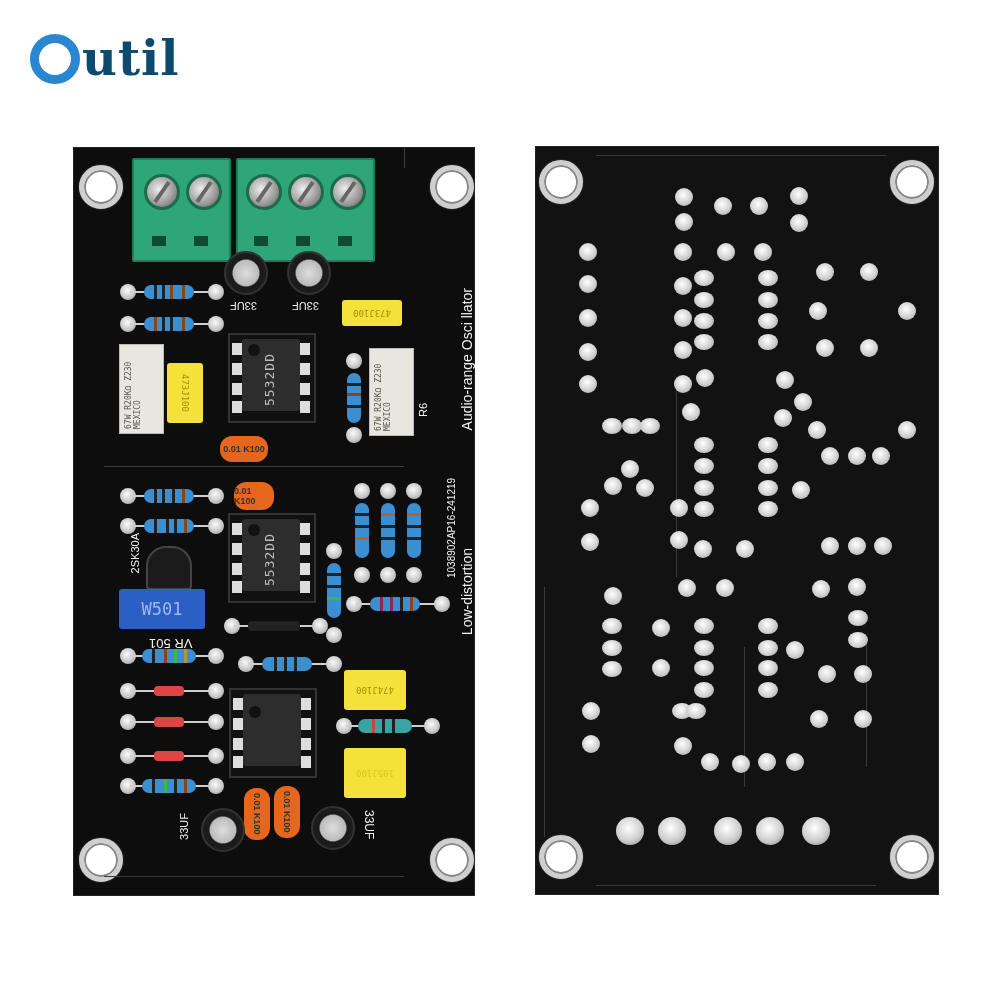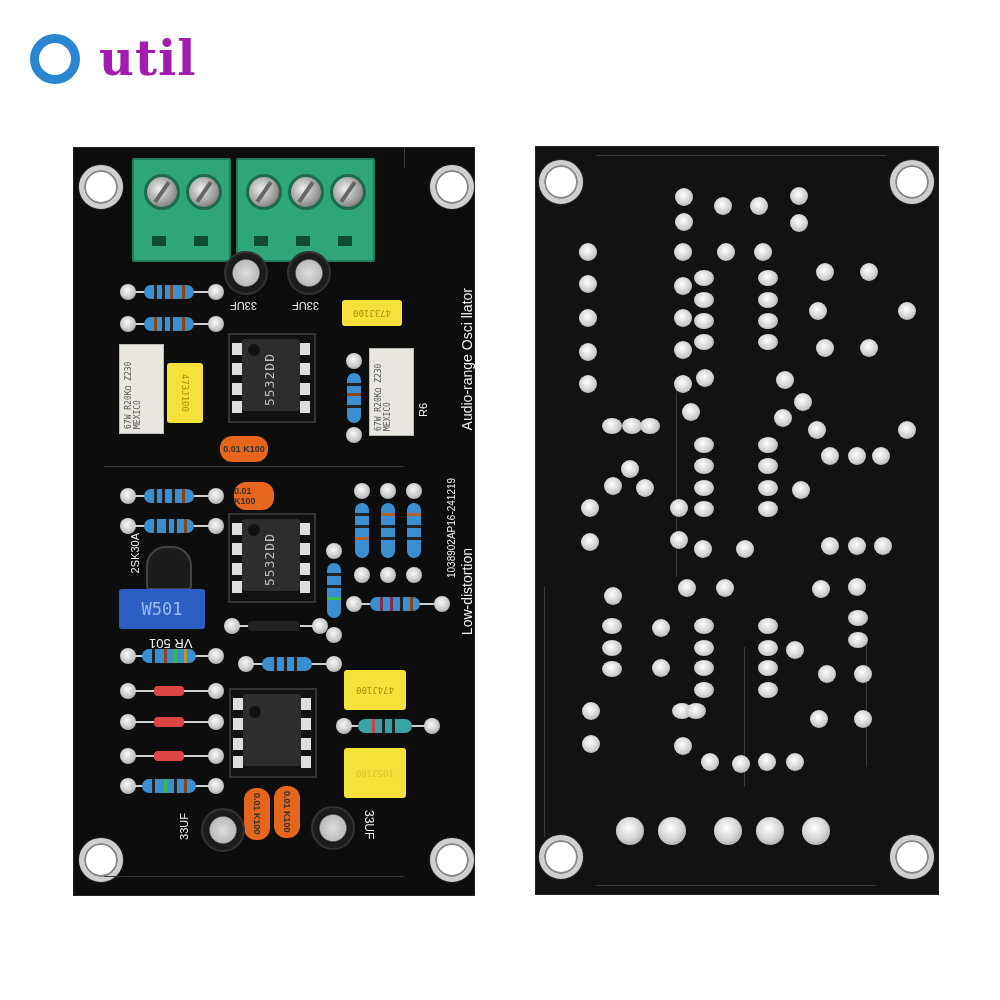--- a/index.html
+++ b/index.html
@@ -1,21 +1,21 @@
 <!DOCTYPE html>
 <html><head>
 <meta charset="utf-8">
 <style>
   html,body{margin:0;padding:0;background:#ffffff;}
   body{width:1000px;height:1000px;position:relative;overflow:hidden;font-family:"Liberation Sans",sans-serif;}
   .abs{position:absolute;}
   
   .logo{left:30px;top:30px;height:55px;display:flex;align-items:center;}
   .logo-o{width:32px;height:32px;border-radius:50%;border:9px solid #2a86d1;box-sizing:content-box;margin-top:2px;}
-  .logo-text{font-family:"DejaVu Serif",serif;font-weight:bold;font-size:48px;color:#a21caf;letter-spacing:1px;margin-left:19px;line-height:1;}
+  .logo-text{font-family:"DejaVu Serif",serif;font-weight:bold;font-size:48px;color:#0c4a6e;letter-spacing:1px;margin-left:2px;line-height:1;}
   
   .board{background:#0d0d0d;box-shadow:0 0 0 1px #222;}
   .board-front{left:74px;top:148px;width:400px;height:747px;}
   .board-back{left:536px;top:147px;width:402px;height:747px;background:#121212;}
   .hole{width:34px;height:34px;border-radius:50%;background:#fff;border:5px solid #cfcfcf;box-shadow:0 0 0 2px #888 inset,0 0 2px #555;}
   .trace{border-color:#3a3a3a;border-style:solid;border-width:0;}
   
   .term{background:#2fa57a;border:2px solid #1f7d59;border-radius:2px;}
   .screw{width:30px;height:30px;border-radius:50%;background:radial-gradient(circle at 40% 40%,#eee,#999 60%,#555);border:3px solid #1d6b4d;position:absolute;top:14px;}
   .screw::after{content:"";position:absolute;left:3px;top:13px;width:24px;height:4px;background:#666;transform:rotate(-55deg);}

